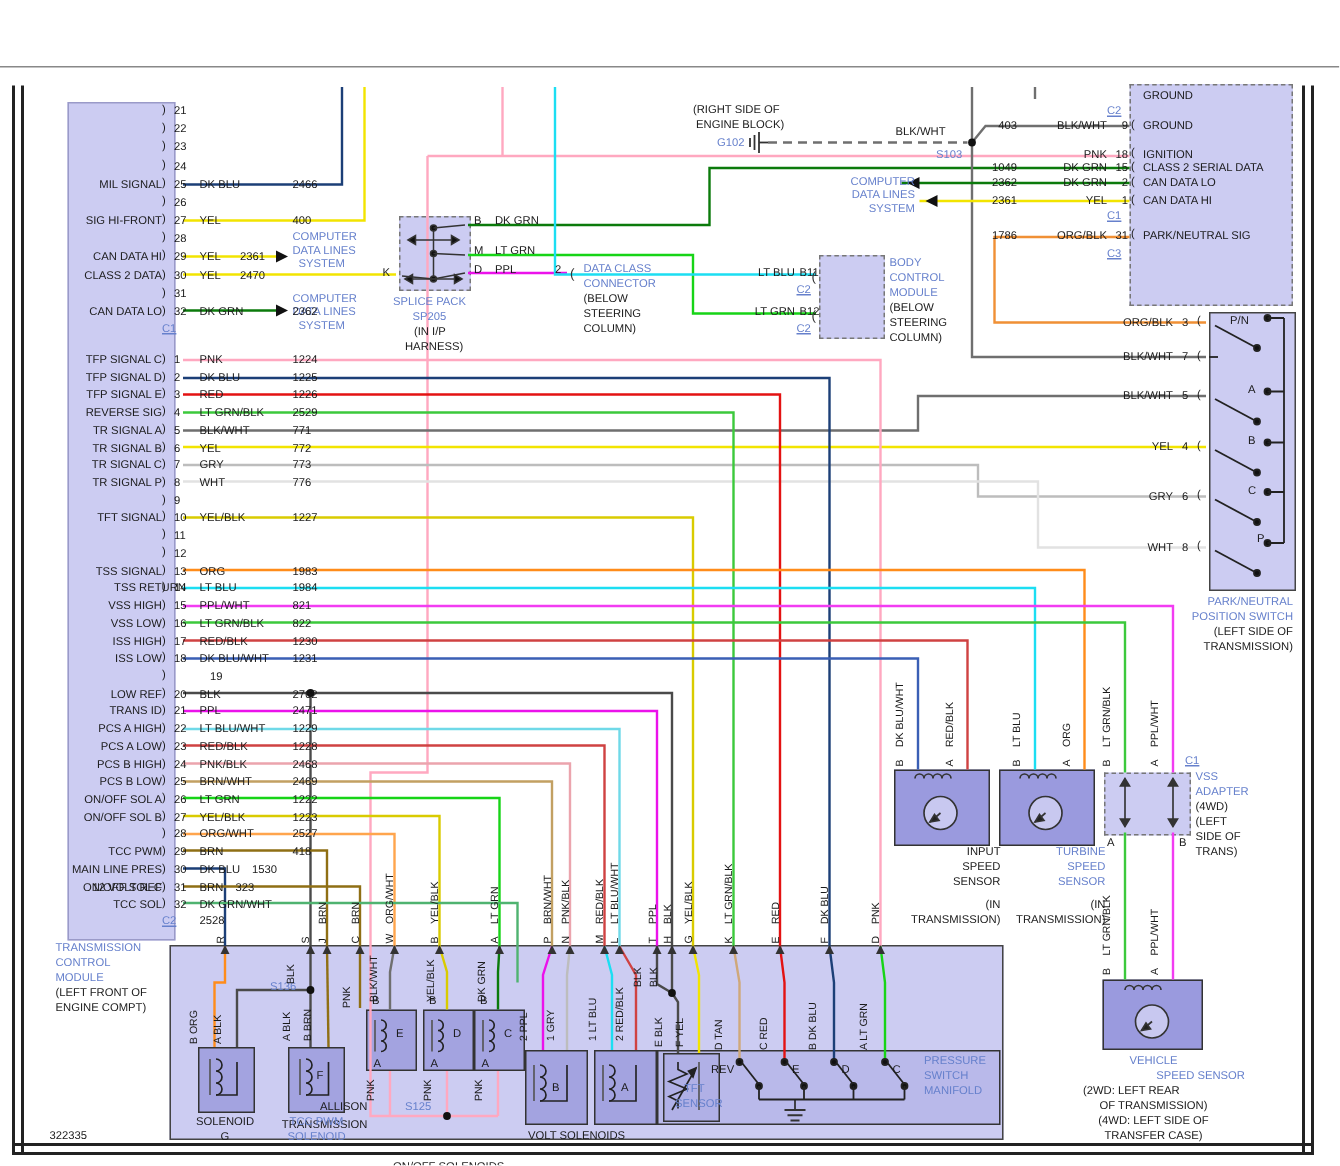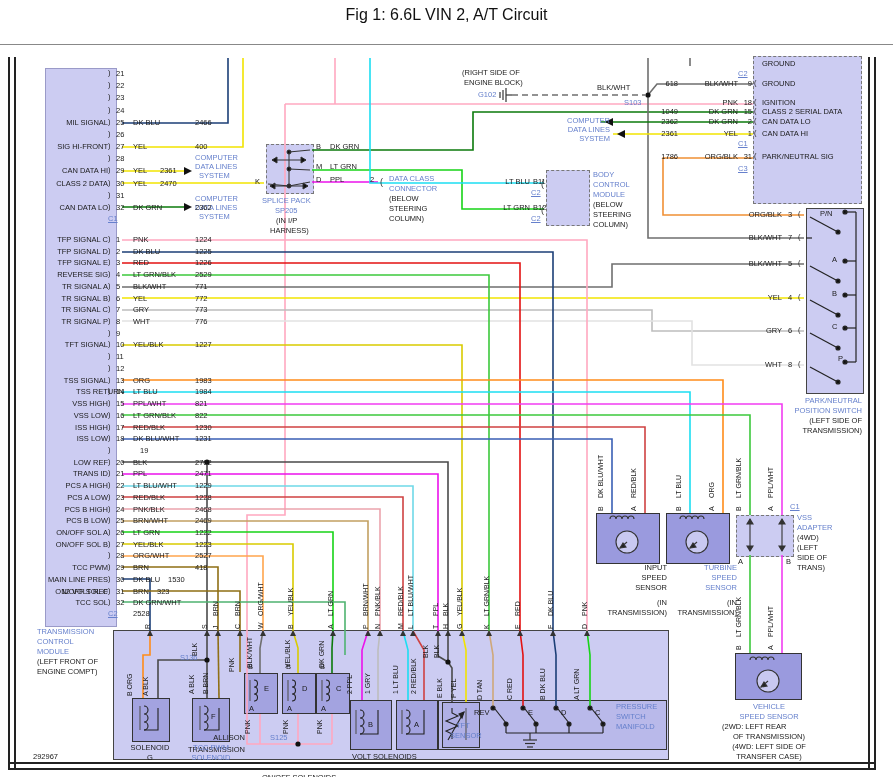--- a/index.html
+++ b/index.html
@@ -20,21 +20,20 @@
   .vlabel{position:absolute;font-size:7px;color:#1a1a1a;white-space:nowrap;
           transform:rotate(-90deg);transform-origin:left bottom;line-height:8px;}
   .brk{position:absolute;font-size:9px;color:#333;}
   svg{position:absolute;left:0;top:0;pointer-events:none;}
 </style>
 </head>
 <body>
 
 <div class="page">
 
-  <div class="title">Fig 1: 6.6L VIN 2, A/T Circuit</div>
   <div class="hline" style="top:44px"></div>
 
   <div class="vframe" style="left:8px;top:57px;height:712px"></div>
   <div class="vframe" style="left:14px;top:57px;height:712px"></div>
   <div class="vframe" style="left:874px;top:57px;height:712px"></div>
   <div class="vframe" style="left:868px;top:57px;height:712px"></div>
   <div class="hframe" style="left:8px;top:762px;width:868px"></div>
   <div class="hframe" style="left:8px;top:768px;width:868px"></div>
 
   <div class="blk" style="left:45px;top:68px;width:70px;height:557px;border:1px solid #9a9ac8"></div>
@@ -371,29 +370,29 @@
   <div class="lbl blue" style="left:797px;top:513px">VSS</div>
   <div class="lbl blue" style="left:797px;top:523px">ADAPTER</div>
   <div class="lbl" style="left:797px;top:533px">(4WD)</div>
   <div class="lbl" style="left:797px;top:543px">(LEFT</div>
   <div class="lbl" style="left:797px;top:553px">SIDE OF</div>
   <div class="lbl" style="left:797px;top:563px">TRANS)</div>
   <div class="lbl" style="left:738px;top:557px">A</div>
   <div class="lbl" style="left:786px;top:557px">B</div>
 
   <div class="lbl blue" style="left:738px;top:702px;width:62px;text-align:center">VEHICLE</div>
-  <div class="lbl blue" style="left:728px;top:712px;width:82px;text-align:center">SPEED SENSOR</div>
+  <div class="lbl blue" style="left:748px;top:712px;width:82px;text-align:right">SPEED SENSOR</div>
   <div class="lbl" style="left:722px;top:722px;width:94px;text-align:left">(2WD: LEFT REAR</div>
   <div class="lbl" style="left:722px;top:732px;width:94px;text-align:center">OF TRANSMISSION)</div>
   <div class="lbl" style="left:722px;top:742px;width:94px;text-align:center">(4WD: LEFT SIDE OF</div>
   <div class="lbl" style="left:722px;top:752px;width:94px;text-align:center">TRANSFER CASE)</div>
 
   <div class="lbl rlbl" style="left:95px;top:733px;width:150px">ALLISON</div>
   <div class="lbl rlbl" style="left:95px;top:745px;width:150px">TRANSMISSION</div>
-  <div class="lbl" style="left:33px;top:752px">292967</div>
+  <div class="lbl" style="left:33px;top:752px">322335</div>
   <div class="lbl" style="left:129px;top:743px;width:42px;text-align:center">SOLENOID</div>
   <div class="lbl" style="left:129px;top:753px;width:42px;text-align:center">G</div>
   <div class="lbl blue" style="left:190px;top:743px;width:42px;text-align:center">TCC PWM</div>
   <div class="lbl blue" style="left:190px;top:753px;width:42px;text-align:center">SOLENOID</div>
   <div class="lbl" style="left:262px;top:773px">ON/OFF SOLENOIDS</div>
   <div class="lbl" style="left:352px;top:752px">VOLT SOLENOIDS</div>
   <div class="lbl blue" style="left:456px;top:721px">TFT</div>
   <div class="lbl blue" style="left:450px;top:731px">SENSOR</div>
   <div class="lbl blue" style="left:616px;top:702px">PRESSURE</div>
   <div class="lbl blue" style="left:616px;top:712px">SWITCH</div>
@@ -596,21 +595,21 @@
     <div class="lbl" style="left: 157px; top: 586.6px;">323</div>
     <div class="lbl rlbl" style="left: 36px; top: 586.6px; width: 72px;">12 VOLT REF</div>
     <div class="lbl" style="left: 108px; top: 597.32px;">)</div>
     <div class="lbl" style="left: 116px; top: 598.32px;">32</div>
     <div class="lbl" style="left: 133px; top: 598.32px;">DK GRN/WHT</div>
     <div class="lbl rlbl" style="left: 36px; top: 598.32px; width: 72px;">TCC SOL</div>
     <div class="lbl blue und" style="left: 108px; top: 609.04px;">C2</div>
     <div class="lbl" style="left: 133px; top: 609.04px;">2528</div>
     <div class="lbl" style="left: 762px; top: 59px;">GROUND</div>
     <div class="lbl blue und" style="left: 738px; top: 69px;">C2</div>
-    <div class="lbl rlbl" style="left: 652px; top: 79px; width: 26px;">618</div>
+    <div class="lbl rlbl" style="left: 652px; top: 79px; width: 26px;">403</div>
     <div class="lbl rlbl" style="left: 678px; top: 79px; width: 60px;">BLK/WHT</div>
     <div class="lbl rlbl" style="left: 740px; top: 79px; width: 12px;">9</div>
     <div class="lbl" style="left: 754px; top: 78px;">(</div>
     <div class="lbl" style="left: 762px; top: 79px;">GROUND</div>
     <div class="lbl rlbl" style="left: 678px; top: 98px; width: 60px;">PNK</div>
     <div class="lbl rlbl" style="left: 740px; top: 98px; width: 12px;">18</div>
     <div class="lbl" style="left: 754px; top: 97px;">(</div>
     <div class="lbl" style="left: 762px; top: 98px;">IGNITION</div>
     <div class="lbl rlbl" style="left: 652px; top: 107px; width: 26px;">1049</div>
     <div class="lbl rlbl" style="left: 678px; top: 107px; width: 60px;">DK GRN</div>

